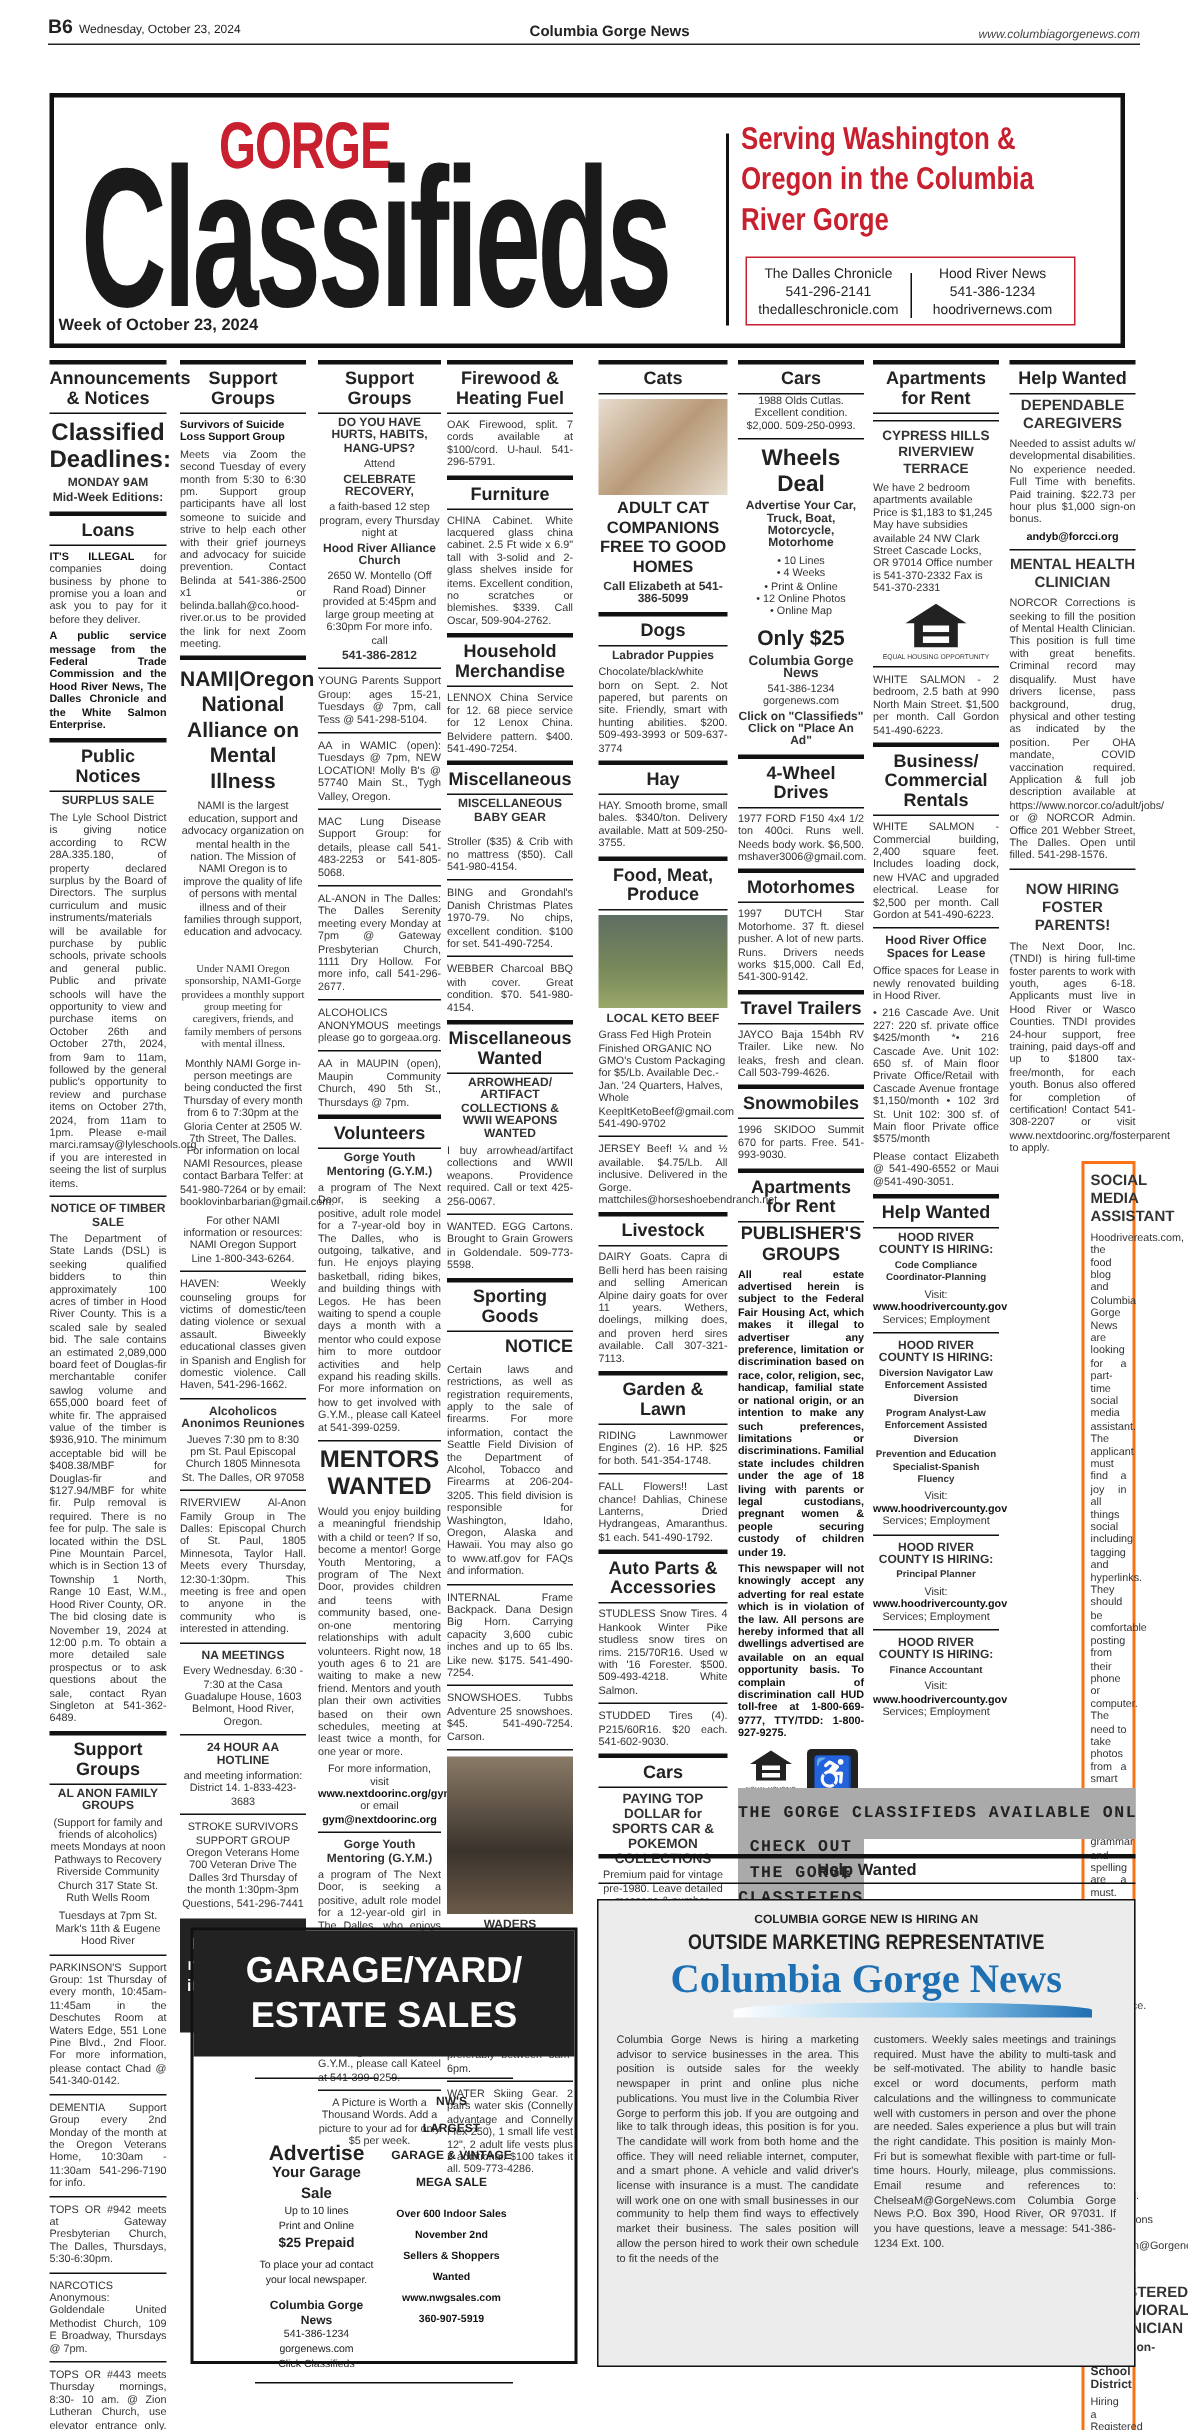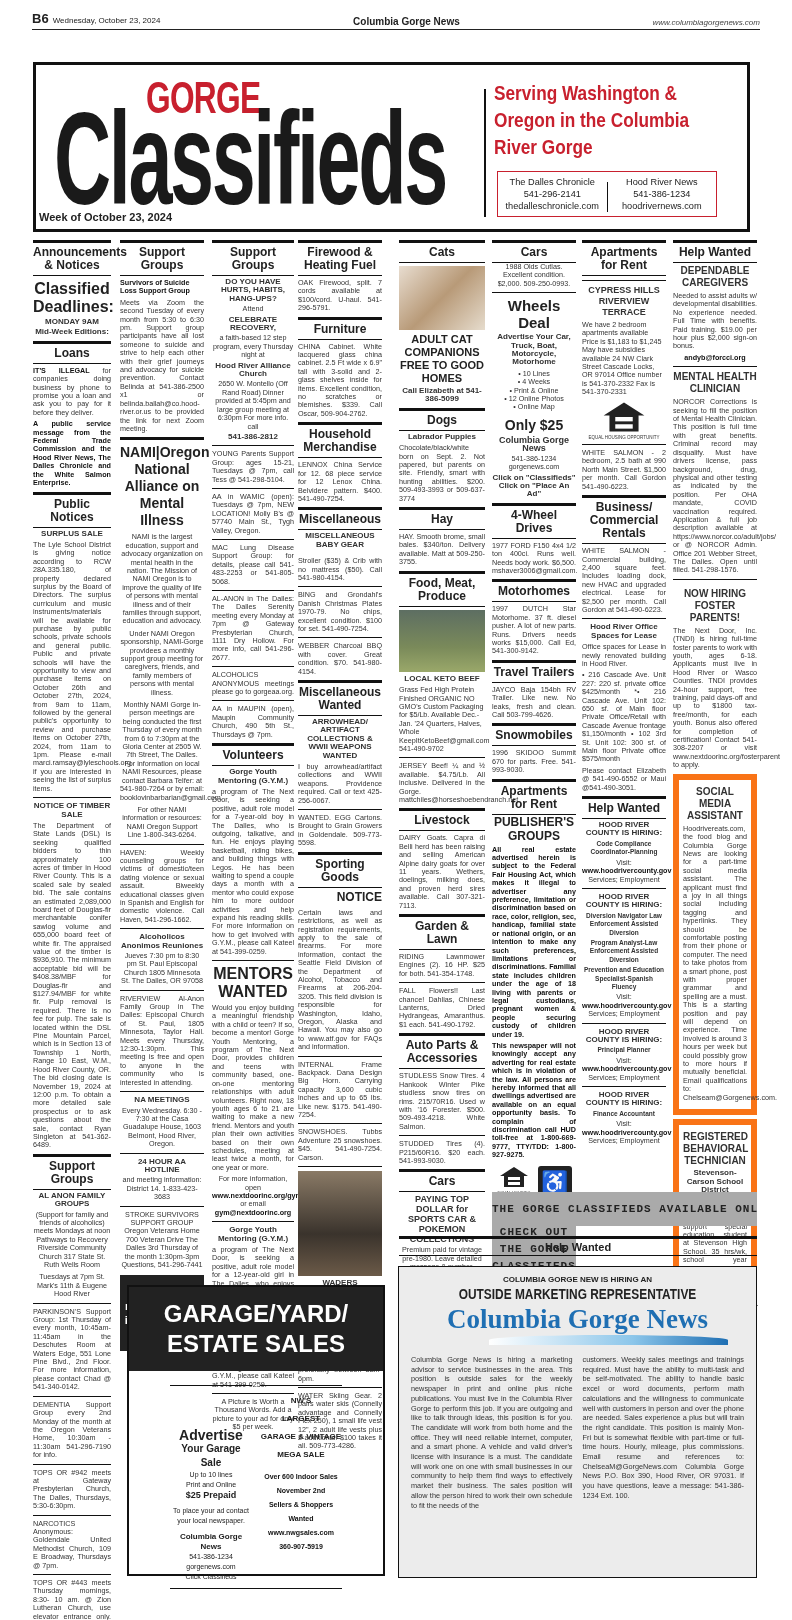--- a/index.html
+++ b/index.html
@@ -24,21 +24,21 @@
   .sec-head { border-top: 3px solid #111; border-bottom: 1px solid #111; text-align: center; font-weight: bold; font-size: 12px; line-height: 13px; padding: 3px 0 3px; margin-top: 4px; font-family: "Liberation Sans Narrow", "Liberation Sans", sans-serif; color: #222; }
   .rule { border-top: 1px solid #111; margin: 4px 0; }
   .p { margin: 3px 0; text-align: justify; }
   .c { text-align: center; }
   .b { font-weight: bold; color: #111; }
   .big { font-weight: bold; font-size: 16px; line-height: 18px; text-align: center; color: #222; }
   .sub { font-weight: bold; font-size: 8px; text-align: center; margin: 2px 0; }
   .photo { background: #7a6e5e; margin: 3px 0; }
   .darkbox { background: #222; color: #fff; text-align: center; font-weight: bold; font-size: 11px; line-height: 14px; padding: 10px 4px; margin-top: 6px; }
   .greybox { background: #aaa; color: #222; font-weight: bold; text-align: center; font-family: "Liberation Mono", monospace; letter-spacing: 1px; }
-  .borderbox { border: 6px solid #f97316; padding: 4px; margin-top: 4px; }
+  .borderbox { border: 2px solid #f97316; padding: 4px; margin-top: 4px; margin-left: 48px; }
 
   .garage { position: absolute; left: 127px; top: 1285px; width: 258px; height: 291px; border: 2px solid #111; }
   .garage .head { background: #222; color: #fff; text-align: center; font-weight: bold; font-size: 24px; line-height: 30px; padding: 12px 0; }
   .garage .cols { display: flex; justify-content: center; gap: 8px; padding: 14px 8px 0; }
   .garage .gc { width: 82px; text-align: center; font-size: 7px; line-height: 10px; border-top: 1px solid #111; padding-top: 6px; }
   .garage .bot { width: 172px; margin: 6px auto 0; border-top: 1px solid #111; }
 
   .hiring { position: absolute; left: 398px; top: 1266px; width: 359px; height: 312px; border: 1px solid #111; background: #ececec; }
   .hiring .l1 { text-align: center; font-weight: bold; font-size: 8px; margin-top: 8px; }
   .hiring .l2 { text-align: center; font-weight: bold; font-size: 14px; transform: scaleX(0.85); margin-top: 2px; }
@@ -108,21 +108,21 @@
 
 </div>
 
 <div class="col" style="left:120px; top:236px; width:84px;">
   <div class="sec-head">Support Groups</div>
   <div class="b" style="margin-top:3px;">Survivors of Suicide Loss Support Group</div>
   <div class="p">Meets via Zoom the second Tuesday of every month from 5:30 to 6:30 pm. Support group participants have all lost someone to suicide and strive to help each other with their grief journeys and advocacy for suicide prevention. Contact Belinda at 541-386-2500 x1 or belinda.ballah@co.hood-river.or.us to be provided the link for next Zoom meeting.</div>
   <div class="rule" style="border-top-width:3px;"></div>
   <div class="big" style="font-size:14px; line-height:17px;">NAMI|Oregon National Alliance on Mental Illness</div>
   <div class="c" style="margin-top:4px;">NAMI is the largest education, support and advocacy organization on mental health in the nation. The Mission of NAMI Oregon is to improve the quality of life of persons with mental illness and of their families through support, education and advocacy.</div>
-  <div class="c" style="margin-top:4px;">Under NAMI Oregon sponsorship, NAMI-Gorge providees a monthly support group meeting for caregivers, friends, and family members of persons with mental illness.</div>
+  <div class="c" style="margin-top:16px;font-family:Liberation Serif, serif;">Under NAMI Oregon sponsorship, NAMI-Gorge providees a monthly support group meeting for caregivers, friends, and family members of persons with mental illness.</div>
   <div class="c" style="margin-top:4px;">Monthly NAMI Gorge in-person meetings are being conducted the first Thursday of every month from 6 to 7:30pm at the Gloria Center at 2505 W. 7th Street, The Dalles. For information on local NAMI Resources, please contact Barbara Telfer: at 541-980-7264 or by email: booklovinbarbarian@gmail.com.</div>
   <div class="c" style="margin-top:4px;">For other NAMI information or resources: NAMI Oregon Support Line 1-800-343-6264.</div>
   <div class="rule"></div>
   <div class="p">HAVEN: Weekly counseling groups for victims of domestic/teen dating violence or sexual assault. Biweekly educational classes given in Spanish and English for domestic violence. Call Haven, 541-296-1662.</div>
   <div class="rule"></div>
   <div class="sub">Alcoholicos Anonimos Reuniones</div>
   <div class="c">Jueves 7:30 pm to 8:30 pm St. Paul Episcopal Church 1805 Minnesota St. The Dalles, OR 97058</div>
   <div class="rule"></div>
   <div class="p">RIVERVIEW Al-Anon Family Group in The Dalles: Episcopal Church of St. Paul, 1805 Minnesota, Taylor Hall. Meets every Thursday, 12:30-1:30pm. This meeting is free and open to anyone in the community who is interested in attending.</div>
   <div class="rule"></div>
@@ -156,21 +156,21 @@
   <div class="rule"></div>
   <div class="p">ALCOHOLICS ANONYMOUS meetings please go to gorgeaa.org.</div>
   <div class="rule"></div>
   <div class="p">AA in MAUPIN (open), Maupin Community Church, 490 5th St., Thursdays @ 7pm.</div>
   <div class="sec-head">Volunteers</div>
   <div class="sub">Gorge Youth Mentoring (G.Y.M.)</div>
   <div class="p">a program of The Next Door, is seeking a positive, adult role model for a 7-year-old boy in The Dalles, who is outgoing, talkative, and fun. He enjoys playing basketball, riding bikes, and building things with Legos. He has been waiting to spend a couple days a month with a mentor who could expose him to more outdoor activities and help expand his reading skills. For more information on how to get involved with G.Y.M., please call Kateel at 541-399-0259.</div>
   <div class="rule"></div>
   <div class="big" style="font-size:16px;">MENTORS WANTED</div>
   <div class="p">Would you enjoy building a meaningful friendship with a child or teen? If so, become a mentor! Gorge Youth Mentoring, a program of The Next Door, provides children and teens with community based, one-on-one mentoring relationships with adult volunteers. Right now, 18 youth ages 6 to 21 are waiting to make a new friend. Mentors and youth plan their own activities based on their own schedules, meeting at least twice a month, for one year or more.</div>
-  <div class="c">For more information, open</div>
+  <div class="c">For more information, visit</div>
   <div class="c b">www.nextdoorinc.org/gym</div>
   <div class="c">or email</div>
   <div class="c b">gym@nextdoorinc.org</div>
   <div class="rule"></div>
   <div class="sub">Gorge Youth Mentoring (G.Y.M.)</div>
   <div class="p">a program of The Next Door, is seeking a positive, adult role model for a 12-year-old girl in The Dalles, who enjoys arts and crafts, animals, and going for walks. She has been waiting to spend a couple days a month with a mentor who could get her out of the house and expose her to more outdoor activities. For more information on how to get involved with G.Y.M., please call Kateel at 541-399-0259.</div>
   <div class="rule"></div>
   <div class="c">A Picture is Worth a Thousand Words. Add a picture to your ad for only $5 per week.</div>
 </div>
 
@@ -226,21 +226,21 @@
   <div class="p">JERSEY Beef! ¼ and ½ available. $4.75/Lb. All inclusive. Delivered in the Gorge. mattchiles@horseshoebendranch.net</div>
   <div class="sec-head">Livestock</div>
   <div class="p">DAIRY Goats. Capra di Belli herd has been raising and selling American Alpine dairy goats for over 11 years. Wethers, doelings, milking does, and proven herd sires available. Call 307-321-7113.</div>
   <div class="sec-head">Garden &amp; Lawn</div>
   <div class="p">RIDING Lawnmower Engines (2). 16 HP. $25 for both. 541-354-1748.</div>
   <div class="rule"></div>
   <div class="p">FALL Flowers!! Last chance! Dahlias, Chinese Lanterns, Dried Hydrangeas, Amaranthus. $1 each. 541-490-1792.</div>
   <div class="sec-head">Auto Parts &amp; Accessories</div>
   <div class="p">STUDLESS Snow Tires. 4 Hankook Winter Pike studless snow tires on rims. 215/70R16. Used w with '16 Forester. $500. 509-493-4218. White Salmon.</div>
   <div class="rule"></div>
-  <div class="p">STUDDED Tires (4). P215/60R16. $20 each. 541-993-9030.</div>
+  <div class="p">STUDDED Tires (4). P215/60R16. $20 each. 541-602-9030.</div>
   <div class="sec-head">Cars</div>
   <div class="sub" style="font-size:9px; line-height:10px;">PAYING TOP DOLLAR for SPORTS CAR &amp; POKEMON COLLECTIONS</div>
   <div class="c">Premium paid for vintage pre-1980. Leave detailed message &amp; number.</div>
   <div class="sub" style="margin-top:5px;">541-838-0364</div>
   <div class="rule"></div>
   <div class="c">2013 SMART Car. 15,000 miles. $9,000. 509-250-0993.</div>
 </div>
 
 <div class="col" style="left:492px; top:236px; width:84px;">
   <div class="sec-head">Cars</div>
@@ -332,21 +332,21 @@
   <div class="sub">HOOD RIVER COUNTY IS HIRING:</div>
   <div class="sub" style="font-size:6.5px;">Finance Accountant</div>
   <div class="c">Visit:</div>
   <div class="c b">www.hoodrivercounty.gov</div>
   <div class="c">Services; Employment</div>
 </div>
 
 <div class="col" style="left:673px; top:236px; width:84px;">
   <div class="sec-head">Help Wanted</div>
   <div class="sub" style="font-size:10px; line-height:12px;">DEPENDABLE CAREGIVERS</div>
-  <div class="p">Needed to assist adults w/ developmental disabilities. No experience needed. Full Time with benefits. Paid training. $19.00 per hour plus $2,000 sign-on bonus.</div>
+  <div class="p">Needed to assist adults w/ developmental disabilities. No experience needed. Full Time with benefits. Paid training. $22.73 per hour plus $1,000 sign-on bonus.</div>
   <div class="c b">andyb@forcci.org</div>
   <div class="rule"></div>
   <div class="sub" style="font-size:10px; line-height:12px;">MENTAL HEALTH CLINICIAN</div>
   <div class="p">NORCOR Corrections is seeking to fill the position of Mental Health Clinician. This position is full time with great benefits. Criminal record may disqualify. Must have drivers license, pass background, drug, physical and other testing as indicated by the position. Per OHA mandate, COVID vaccination required. Application &amp; full job description available at https://www.norcor.co/adult/jobs/ or @ NORCOR Admin. Office 201 Webber Street, The Dalles. Open until filled. 541-298-1576.</div>
   <div class="rule"></div>
   <div class="sub" style="font-size:10px; line-height:12px; margin-top:8px;">NOW HIRING FOSTER PARENTS!</div>
   <div class="p">The Next Door, Inc. (TNDI) is hiring full-time foster parents to work with youth, ages 6-18. Applicants must live in Hood River or Wasco Counties. TNDI provides 24-hour support, free training, paid days-off and up to $1800 tax-free/month, for each youth. Bonus also offered for completion of certification! Contact 541-308-2207 or visit www.nextdoorinc.org/fosterparent to apply.</div>
   <div class="borderbox">
     <div class="sub" style="font-size:10px; line-height:12px;">SOCIAL MEDIA ASSISTANT</div>
     <div class="p">Hoodrivereats.com, the food blog and Columbia Gorge News are looking for a part-time social media assistant. The applicant must find a joy in all things social including tagging and hyperlinks. They should be comfortable posting from their phone or computer. The need to take photos from a smart phone, post with proper grammar and spelling are a must. This is a starting position and pay will depend on experience. Time involved is around 3 hours per week but could possibly grow to more hours if mutually beneficial. Email qualifications to: Chelseam@Gorgenews.com.</div>

